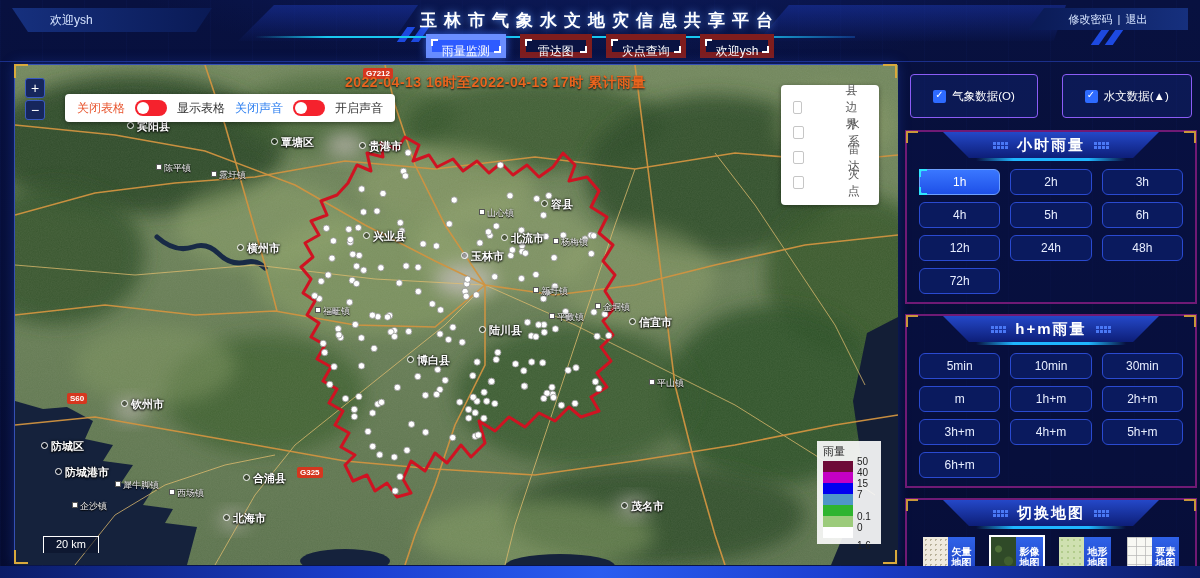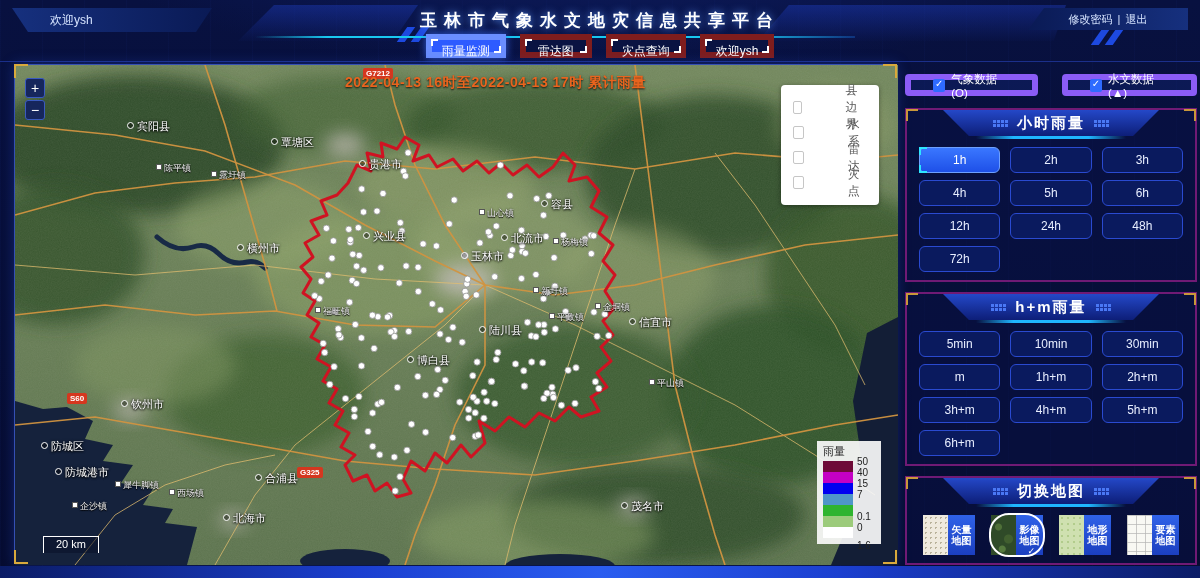--- a/index.html
+++ b/index.html
@@ -46,21 +46,21 @@
   
   .map-wrap { position:absolute; left:14px; top:64px; width:883px; height:500px;
     border:1px solid #3550b4; background:#5e7550; box-shadow:0 0 12px rgba(40,80,220,.35); }
   .map-wrap svg { position:absolute; left:0; top:0; }
   .mcorner { position:absolute; width:14px; height:14px; z-index:30; }
   .mcorner.tl { left:-1px; top:-1px; border-left:2px solid #d9a93c; border-top:2px solid #d9a93c; }
   .mcorner.tr { right:-1px; top:-1px; border-right:2px solid #d9a93c; border-top:2px solid #d9a93c; }
   .mcorner.bl { left:-1px; bottom:-1px; border-left:2px solid #d9a93c; border-bottom:2px solid #d9a93c; }
   .mcorner.br { right:-1px; bottom:-1px; border-right:2px solid #d9a93c; border-bottom:2px solid #d9a93c; }
   .map-labels { position:absolute; inset:0; pointer-events:none; z-index:5; }
-  .city-lbl { position:absolute; font-size:11px; font-weight:normal; color:#fff; white-space:nowrap;
+  .city-lbl { position:absolute; font-size:11px; font-weight:bold; color:#fff; white-space:nowrap;
     text-shadow:0 0 3px #000,0 1px 2px #000; }
   .city-lbl::before { content:""; display:inline-block; width:5px; height:5px; border:1.5px solid #fff;
     border-radius:50%; margin-right:3px; vertical-align:1px; background:rgba(0,0,0,.4); }
   .town-lbl { position:absolute; font-size:9px; color:#f2f2f2; white-space:nowrap;
     text-shadow:0 0 2px #000,0 1px 1px #000; }
   .town-lbl::before { content:""; display:inline-block; width:4px; height:4px; background:#fff;
     border:1px solid #555; margin-right:2px; vertical-align:1px; }
   .road-badge { position:absolute; background:#d5371f; color:#fff; font-size:8px; font-weight:bold;
     padding:0 3px; line-height:11px; border-radius:2px; z-index:4; text-shadow:none; }
   .dt-title { position:absolute; left:330px; top:9px; z-index:6; font-size:14px; font-weight:bold;
@@ -84,21 +84,21 @@
     background:rgba(250,250,250,.92); padding:3px 6px 6px; }
   .legend-title { font-size:11px; color:#222; margin-bottom:2px; }
   .legend-bands { position:relative; width:30px; }
   .lg-band { width:30px; height:11px; }
   .lg-val { position:absolute; left:34px; font-size:10px; color:#222; line-height:10px; }
   .scale-box { position:absolute; left:28px; bottom:10px; z-index:7; background:rgba(10,16,40,.55);
     color:#fff; font-size:11px; padding:1px 12px 3px; border:1px solid #fff; border-bottom:none; }
   
   .side { position:absolute; left:905px; top:64px; width:292px; }
   .data-row { display:flex; justify-content:center; gap:24px; margin:10px 0 12px; }
-  .data-btn { height:22px; padding:0 22px; border:6px solid #8b5cf6; border-radius:4px;
+  .data-btn { height:44px; padding:0 22px; border:1px solid #8b5cf6; border-radius:4px;
     background:rgba(24,48,140,.3); display:flex; align-items:center; gap:6px; font-size:11.5px;
     color:#fff; cursor:pointer; }
   .chk { width:13px; height:13px; background:#2e6bff; border-radius:2px; position:relative; }
   .chk::after { content:"✓"; position:absolute; left:2px; top:-1px; font-size:10px; color:#fff; }
   .section { border:2px solid #701a75; background:rgba(8,18,70,.45); margin-bottom:10px;
     position:relative; padding:0 12px 8px; }
   .section::before { content:""; position:absolute; left:-1px; top:-1px; width:10px; height:10px;
     border-left:2px solid #c9973a; border-top:2px solid #c9973a; }
   .section::after { content:""; position:absolute; right:-1px; top:-1px; width:10px; height:10px;
     border-right:2px solid #c9973a; border-top:2px solid #c9973a; }
@@ -112,21 +112,21 @@
     background:linear-gradient(90deg,transparent,#1fb6ff 25%,#1fb6ff 75%,transparent); }
   .btn-grid { display:grid; grid-template-columns:repeat(3,1fr); gap:7px 10px; }
   .tbtn { height:26px; line-height:24px; text-align:center; color:#e8eeff; font-size:12px;
     background:#0a1a5e; border:1px solid #2a4ad0; border-radius:6px; position:relative; cursor:pointer; }
   .tbtn.active { background:linear-gradient(180deg,#3a77ff,#1e50e8); border-color:#6ea0ff; color:#fff; }
   .tbtn.active::before { content:""; position:absolute; left:-1px; top:-1px; width:6px; height:6px;
     border-left:2px solid #2ee6ff; border-top:2px solid #2ee6ff; }
   .tbtn.active::after { content:""; position:absolute; left:-1px; bottom:-1px; width:6px; height:6px;
     border-left:2px solid #2ee6ff; border-bottom:2px solid #2ee6ff; }
   .map-cards { display:flex; justify-content:center; gap:16px; margin-top:2px; }
-  .mcard { width:52px; height:40px; display:flex; position:relative; cursor:pointer;border-radius:18px; }
+  .mcard { width:52px; height:40px; display:flex; position:relative; cursor:pointer; }
   .mcard.selected { outline:2px solid #fff; }
   .mthumb { width:25px; height:100%; }
   .mthumb.t0 { background:#efeade; background-image:radial-gradient(#b9b29b 1px, transparent 1px); background-size:5px 5px; }
   .mthumb.t1 { background:#2f4a28;
     background-image:radial-gradient(circle at 30% 30%, #4f7038 0 3px, transparent 4px),
                      radial-gradient(circle at 70% 60%, #415f2f 0 4px, transparent 5px),
                      radial-gradient(circle at 45% 85%, #567a3e 0 3px, transparent 4px); }
   .mthumb.t2 { background:#cfe0b0; background-image:radial-gradient(#b2cc8c 1px, transparent 1px); background-size:6px 6px; }
   .mthumb.t3 { background:#f8f8f3;
     background-image:linear-gradient(rgba(180,180,180,.7) 1px, transparent 1px),
@@ -404,34 +404,34 @@
       </g>
   </svg>
 
   <div class="mcorner tl"></div>
   <div class="mcorner tr"></div>
   <div class="mcorner bl"></div>
   <div class="mcorner br"></div>
 
   <div class="map-labels">
       <span class="city-lbl" style="left: 112px; top: 54px;">宾阳县</span>
-      <span class="city-lbl" style="left: 344px; top: 92px;">贵港市</span>
+      <span class="city-lbl" style="left: 344px; top: 74px;">贵港市</span>
       <span class="city-lbl" style="left: 256px; top: 70px;">覃塘区</span>
       <span class="city-lbl" style="left: 222px; top: 176px;">横州市</span>
       <span class="city-lbl" style="left: 348px; top: 164px;">兴业县</span>
       <span class="city-lbl" style="left: 446px; top: 184px;">玉林市</span>
       <span class="city-lbl" style="left: 486px; top: 166px;">北流市</span>
       <span class="city-lbl" style="left: 526px; top: 132px;">容县</span>
       <span class="city-lbl" style="left: 464px; top: 258px;">陆川县</span>
       <span class="city-lbl" style="left: 392px; top: 288px;">博白县</span>
       <span class="city-lbl" style="left: 614px; top: 250px;">信宜市</span>
       <span class="city-lbl" style="left: 106px; top: 332px;">钦州市</span>
       <span class="city-lbl" style="left: 26px; top: 374px;">防城区</span>
       <span class="city-lbl" style="left: 40px; top: 400px;">防城港市</span>
-      <span class="city-lbl" style="left: 240px; top: 406px;">合浦县</span>
+      <span class="city-lbl" style="left: 228px; top: 406px;">合浦县</span>
       <span class="city-lbl" style="left: 208px; top: 446px;">北海市</span>
       <span class="city-lbl" style="left: 606px; top: 434px;">茂名市</span>
       <span class="town-lbl" style="left: 141px; top: 97px;">陈平镇</span>
       <span class="town-lbl" style="left: 196px; top: 104px;">露圩镇</span>
       <span class="town-lbl" style="left: 464px; top: 142px;">山心镇</span>
       <span class="town-lbl" style="left: 538px; top: 171px;">杨梅镇</span>
       <span class="town-lbl" style="left: 518px; top: 220px;">新圩镇</span>
       <span class="town-lbl" style="left: 534px; top: 246px;">平政镇</span>
       <span class="town-lbl" style="left: 580px; top: 236px;">金垌镇</span>
       <span class="town-lbl" style="left: 634px; top: 312px;">平山镇</span>
@@ -444,20 +444,28 @@
       <span class="road-badge" style="left: 282px; top: 402px;">G325</span>
     </div>
 
   <div class="dt-title">2022-04-13 16时至2022-04-13 17时 累计雨量</div>
 
   <div class="zoom-ctrl">
     <div class="zoom-btn">+</div>
     <div class="zoom-btn">−</div>
   </div>
 
+  <div class="toggle-bar">
+    <span class="tg-off-red">关闭表格</span>
+    <div class="pill"></div>
+    <span class="tg-on">显示表格</span>
+    <span class="tg-off-blue">关闭声音</span>
+    <div class="pill"></div>
+    <span class="tg-on">开启声音</span>
+  </div>
 
   <div class="layer-panel">
     <div>
         <div class="layer-item">
           <div class="layer-box"></div>
           <span>县边界</span>
         </div>
         <div class="layer-item">
           <div class="layer-box"></div>
           <span>水系</span>

